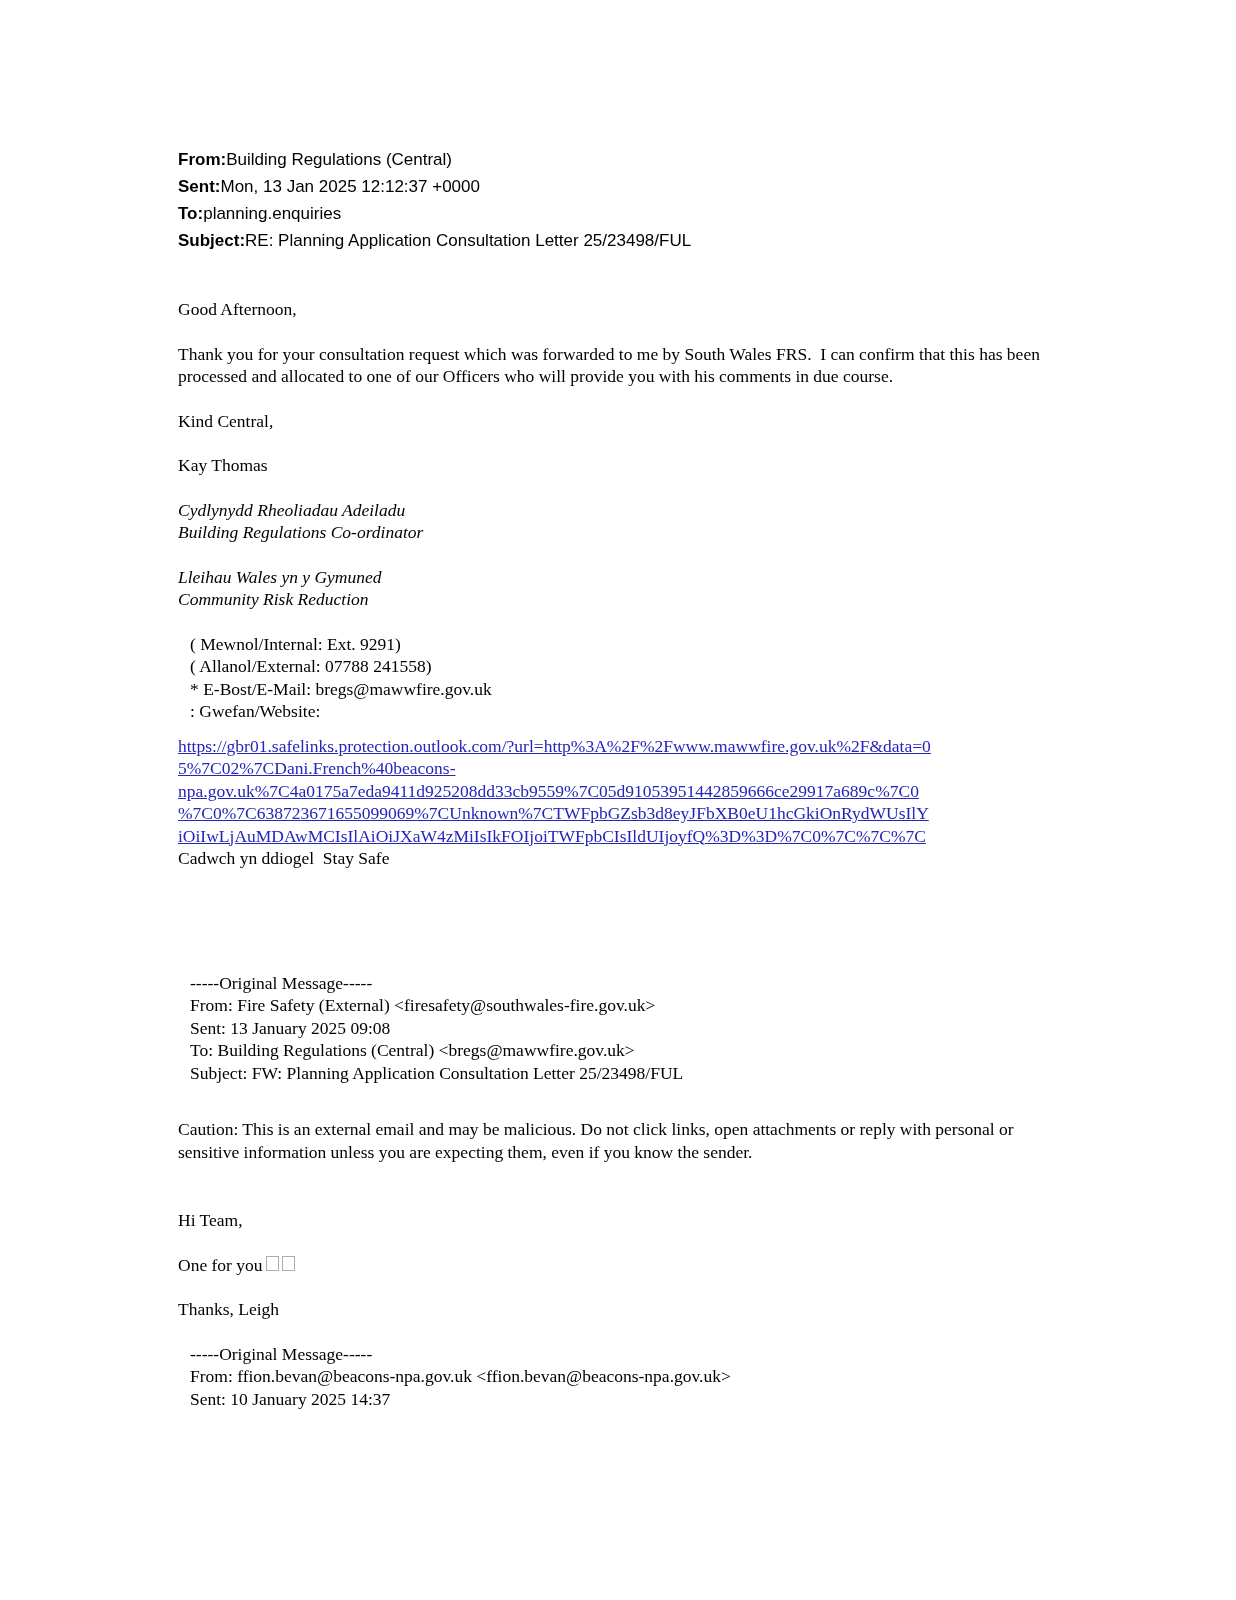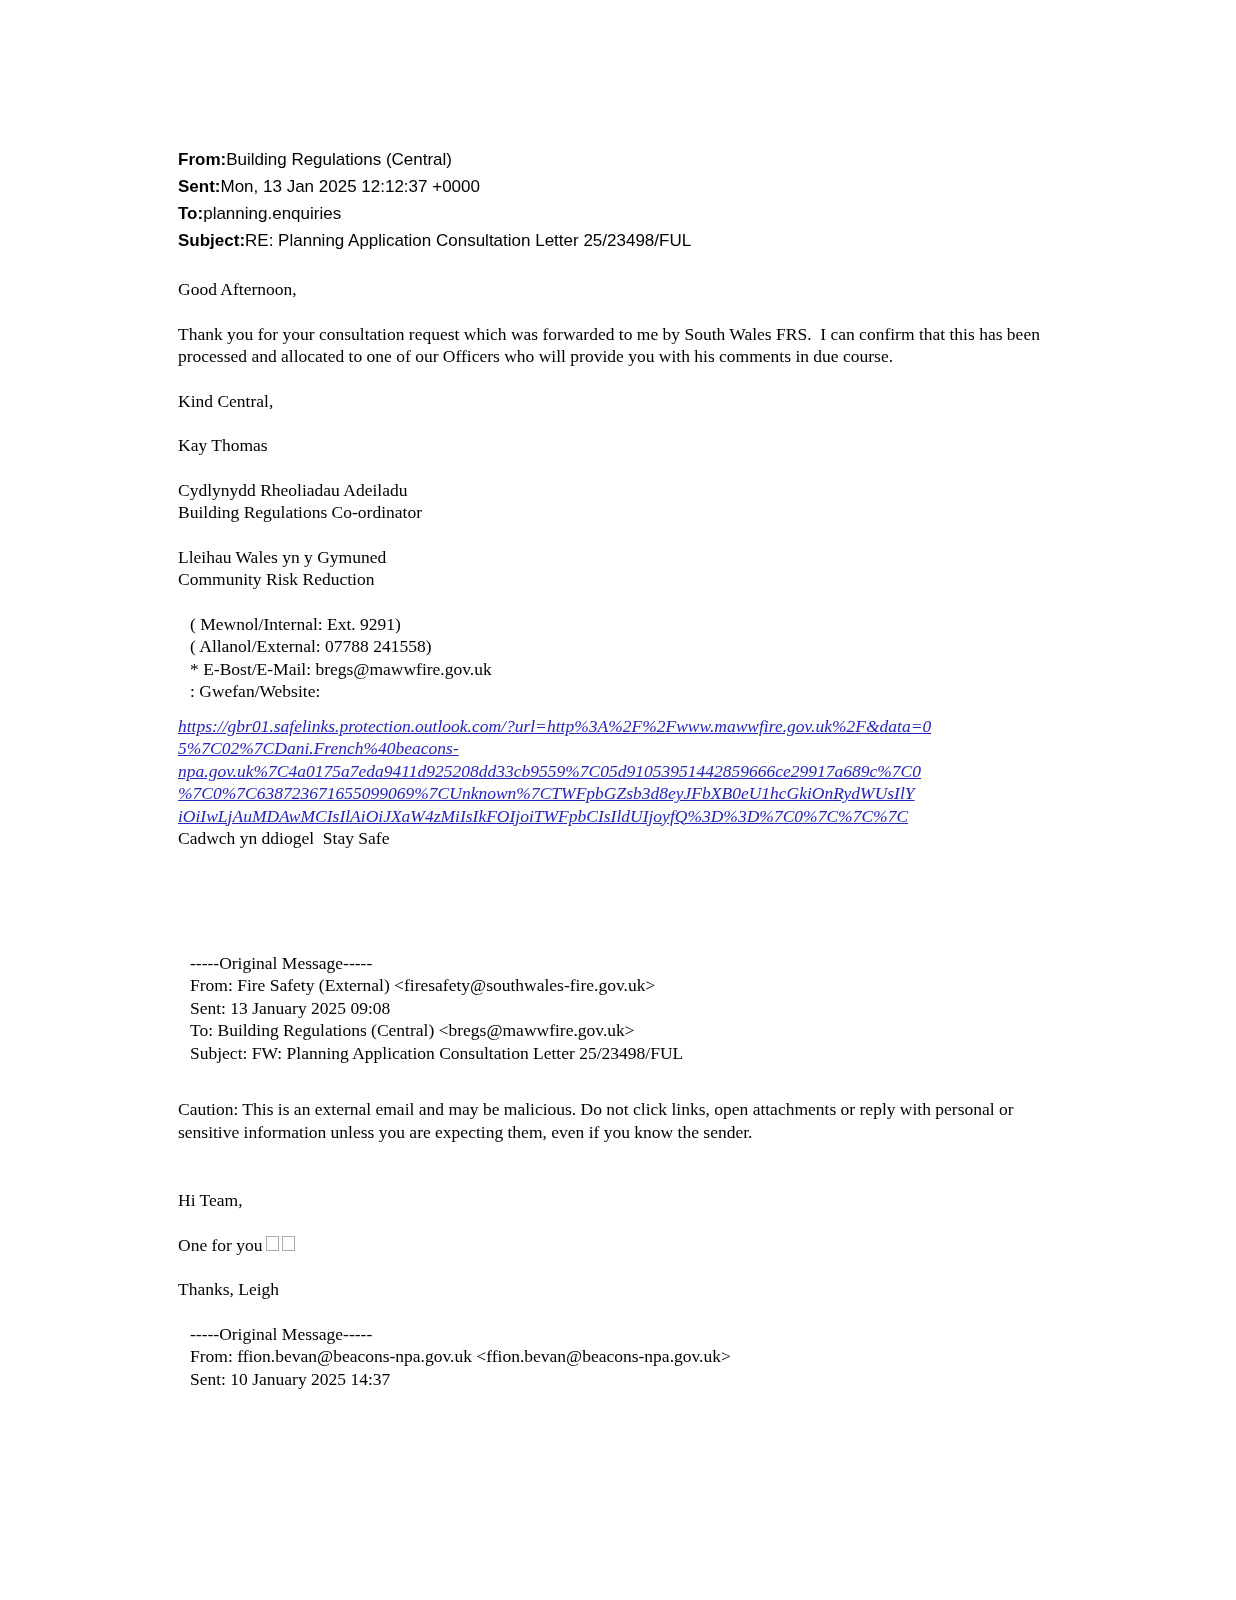--- a/index.html
+++ b/index.html
@@ -14,35 +14,34 @@
     font-family: "Liberation Serif", serif;
     font-size: 17.5px;
     line-height: 22.5px;
     overflow: hidden;
   }
   
   .mail-header {
     font-family: "Liberation Sans", sans-serif;
     font-size: 17px;
     line-height: 27px;
-    margin-bottom: 24px;
+    margin-bottom: 44px;
   }
   .mail-header .lbl { font-weight: 700; }
   .line { white-space: pre-wrap; }
-  .blk { margin: 0 0 22px 0; }
+  .blk { margin: 0 0 22px 0; font-style: italic; }
   .blk0 { margin: 12px; }
   .para { white-space: pre-wrap; margin: 0 0 22px 0; font-family: Liberation Serif, serif; }
   .url-block { margin: 0; }
   .url-line {
     display: block;
     color: var(--link-color, #2525BB);
     text-decoration: underline;
     white-space: nowrap;
     cursor: pointer;
-    font-style: italic;
   }
   .gap-large { height: 90px; }
   .gap-med { height: 46px; }
   .missing-glyph {
     display: inline-block;
     width: 11px;
     height: 13px;
     border: 1px solid #adadad;
     margin-left: 3px;
     vertical-align: baseline;

